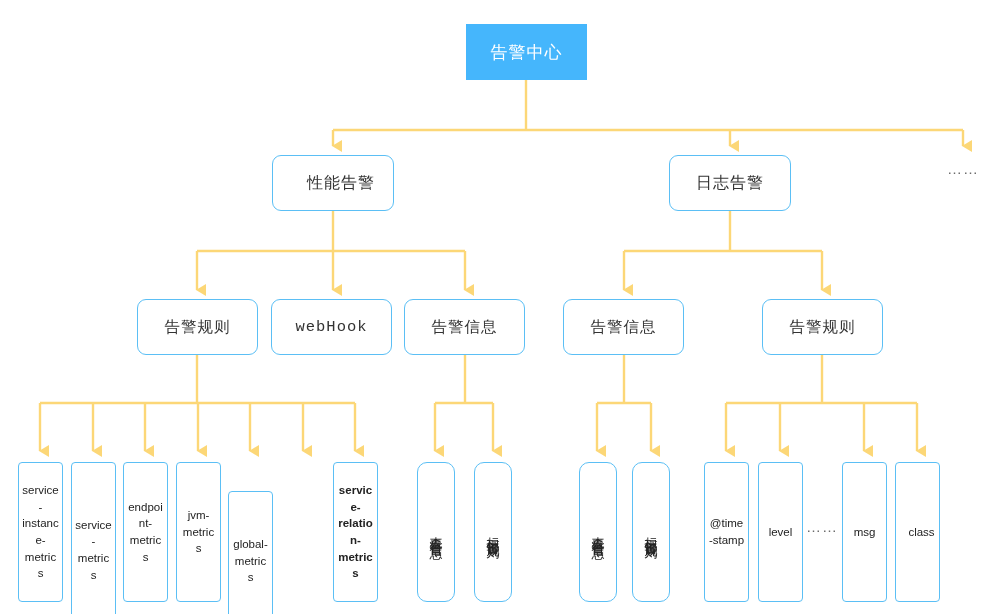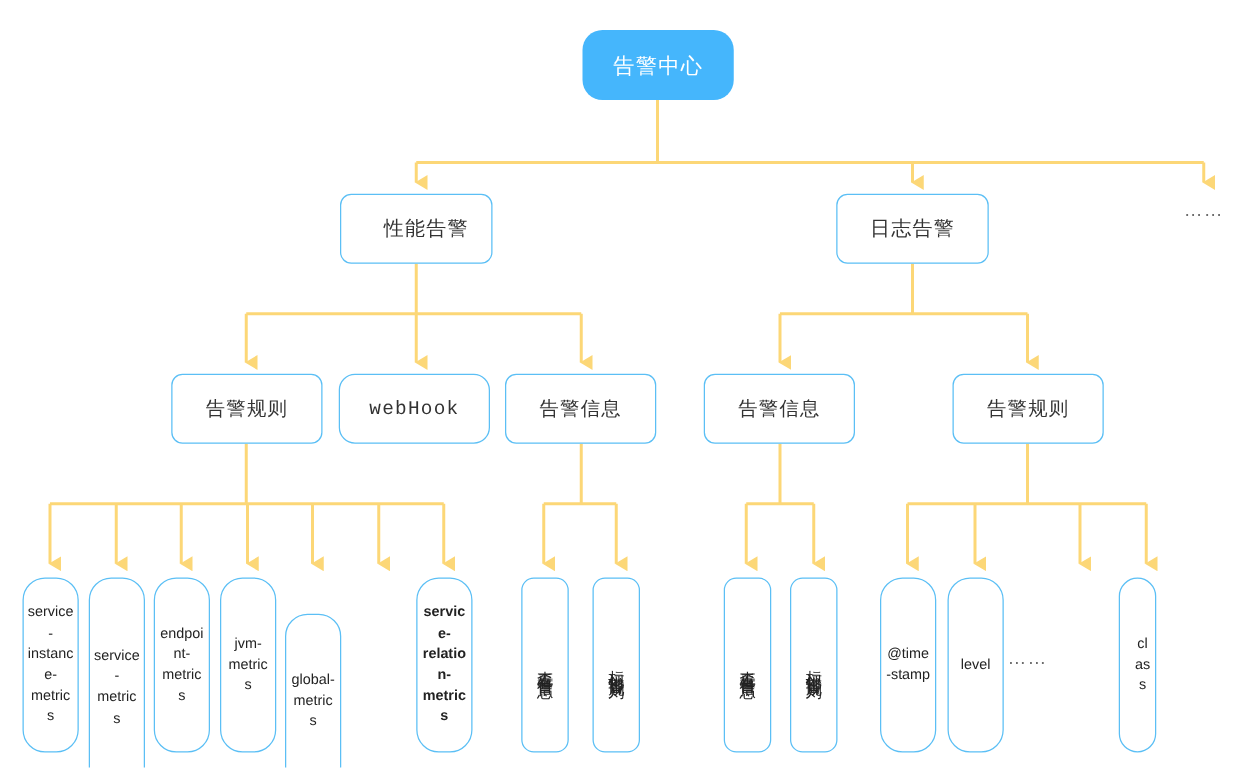--- a/index.html
+++ b/index.html
@@ -33,41 +33,41 @@
     display: flex;
     align-items: center;
     justify-content: center;
     text-align: center;
     color: #333333;
     background: #ffffff;
   }
   .node.root {
     background: #45b6fc;
     border: none;
-    border-radius: 16px;
+    border-radius: 0;
     color: #ffffff;
     font-size: 17px;
     letter-spacing: 1px;
   }
   .node.branch {
     border: 1.4px solid #5bbff5;
     border-radius: 9px;
     font-size: 16px;
     letter-spacing: 1px;
   }
   .node.sub {
     border: 1.4px solid #5bbff5;
     border-radius: 9px;
     font-size: 15.5px;
     letter-spacing: 1px;
     font-family: Liberation Mono, monospace;
   }
   .node.leaf {
     border: 1.2px solid #5bbff5;
-    border-radius: 18px;
+    border-radius: 4px;
     font-size: 11.5px;
     line-height: 1.45;
     color: #222222;
     padding: 4px 3px;
     justify-content: flex-end;
   }
   .node.leaf-v {
     border: 1.2px solid #5bbff5;
     border-radius: 10px;
     font-size: 13px;
@@ -162,21 +162,21 @@
   <div class="node branch" style="left:669px; top:155px; width:122px; height:56px;">
     <span>日志告警</span>
   </div>
 
   <div class="ellipsis-text" style="left:947px; top:160px;">……</div>
 
   <div class="node sub" style="left:137px; top:299px; width:121px; height:56px;">
     <span>告警规则</span>
   </div>
 
-  <div class="node sub" style="left:271px; top:299px; width:121px; height:56px;border-radius:13px;">
+  <div class="node sub" style="left:271px; top:299px; width:121px; height:56px;">
     <span>webHook</span>
   </div>
 
   <div class="node sub" style="left:404px; top:299px; width:121px; height:56px;">
     <span>告警信息</span>
   </div>
 
   <div class="node sub" style="left:563px; top:299px; width:121px; height:56px;">
     <span>告警信息</span>
   </div>
@@ -220,17 +220,20 @@
 
   <div class="node leaf" style="left:758px; top:462px; width:45px; height:140px;">
     <span class="leaf-label">level</span>
   </div>
   <div class="node leaf" style="left:704px; top:462px; width:45px; height:140px;">
     <span class="leaf-label">@time-stamp</span>
   </div>
 
   <div class="ellipsis-text" style="left:806px; top:518px;">……</div>
 
-  <div class="node leaf" style="left:895px; top:462px; width:30px; height:140px;padding-left:11px;">
+  <div class="node leaf" style="left:842px; top:462px; width:45px; height:140px;">
+    <span class="leaf-label">msg</span>
+  </div>
+  <div class="node leaf" style="left:895px; top:462px; width:45px; height:140px;padding-left:11px;">
     <span class="leaf-label">class</span>
   </div>
 
 </div>
 
 </body></html>

